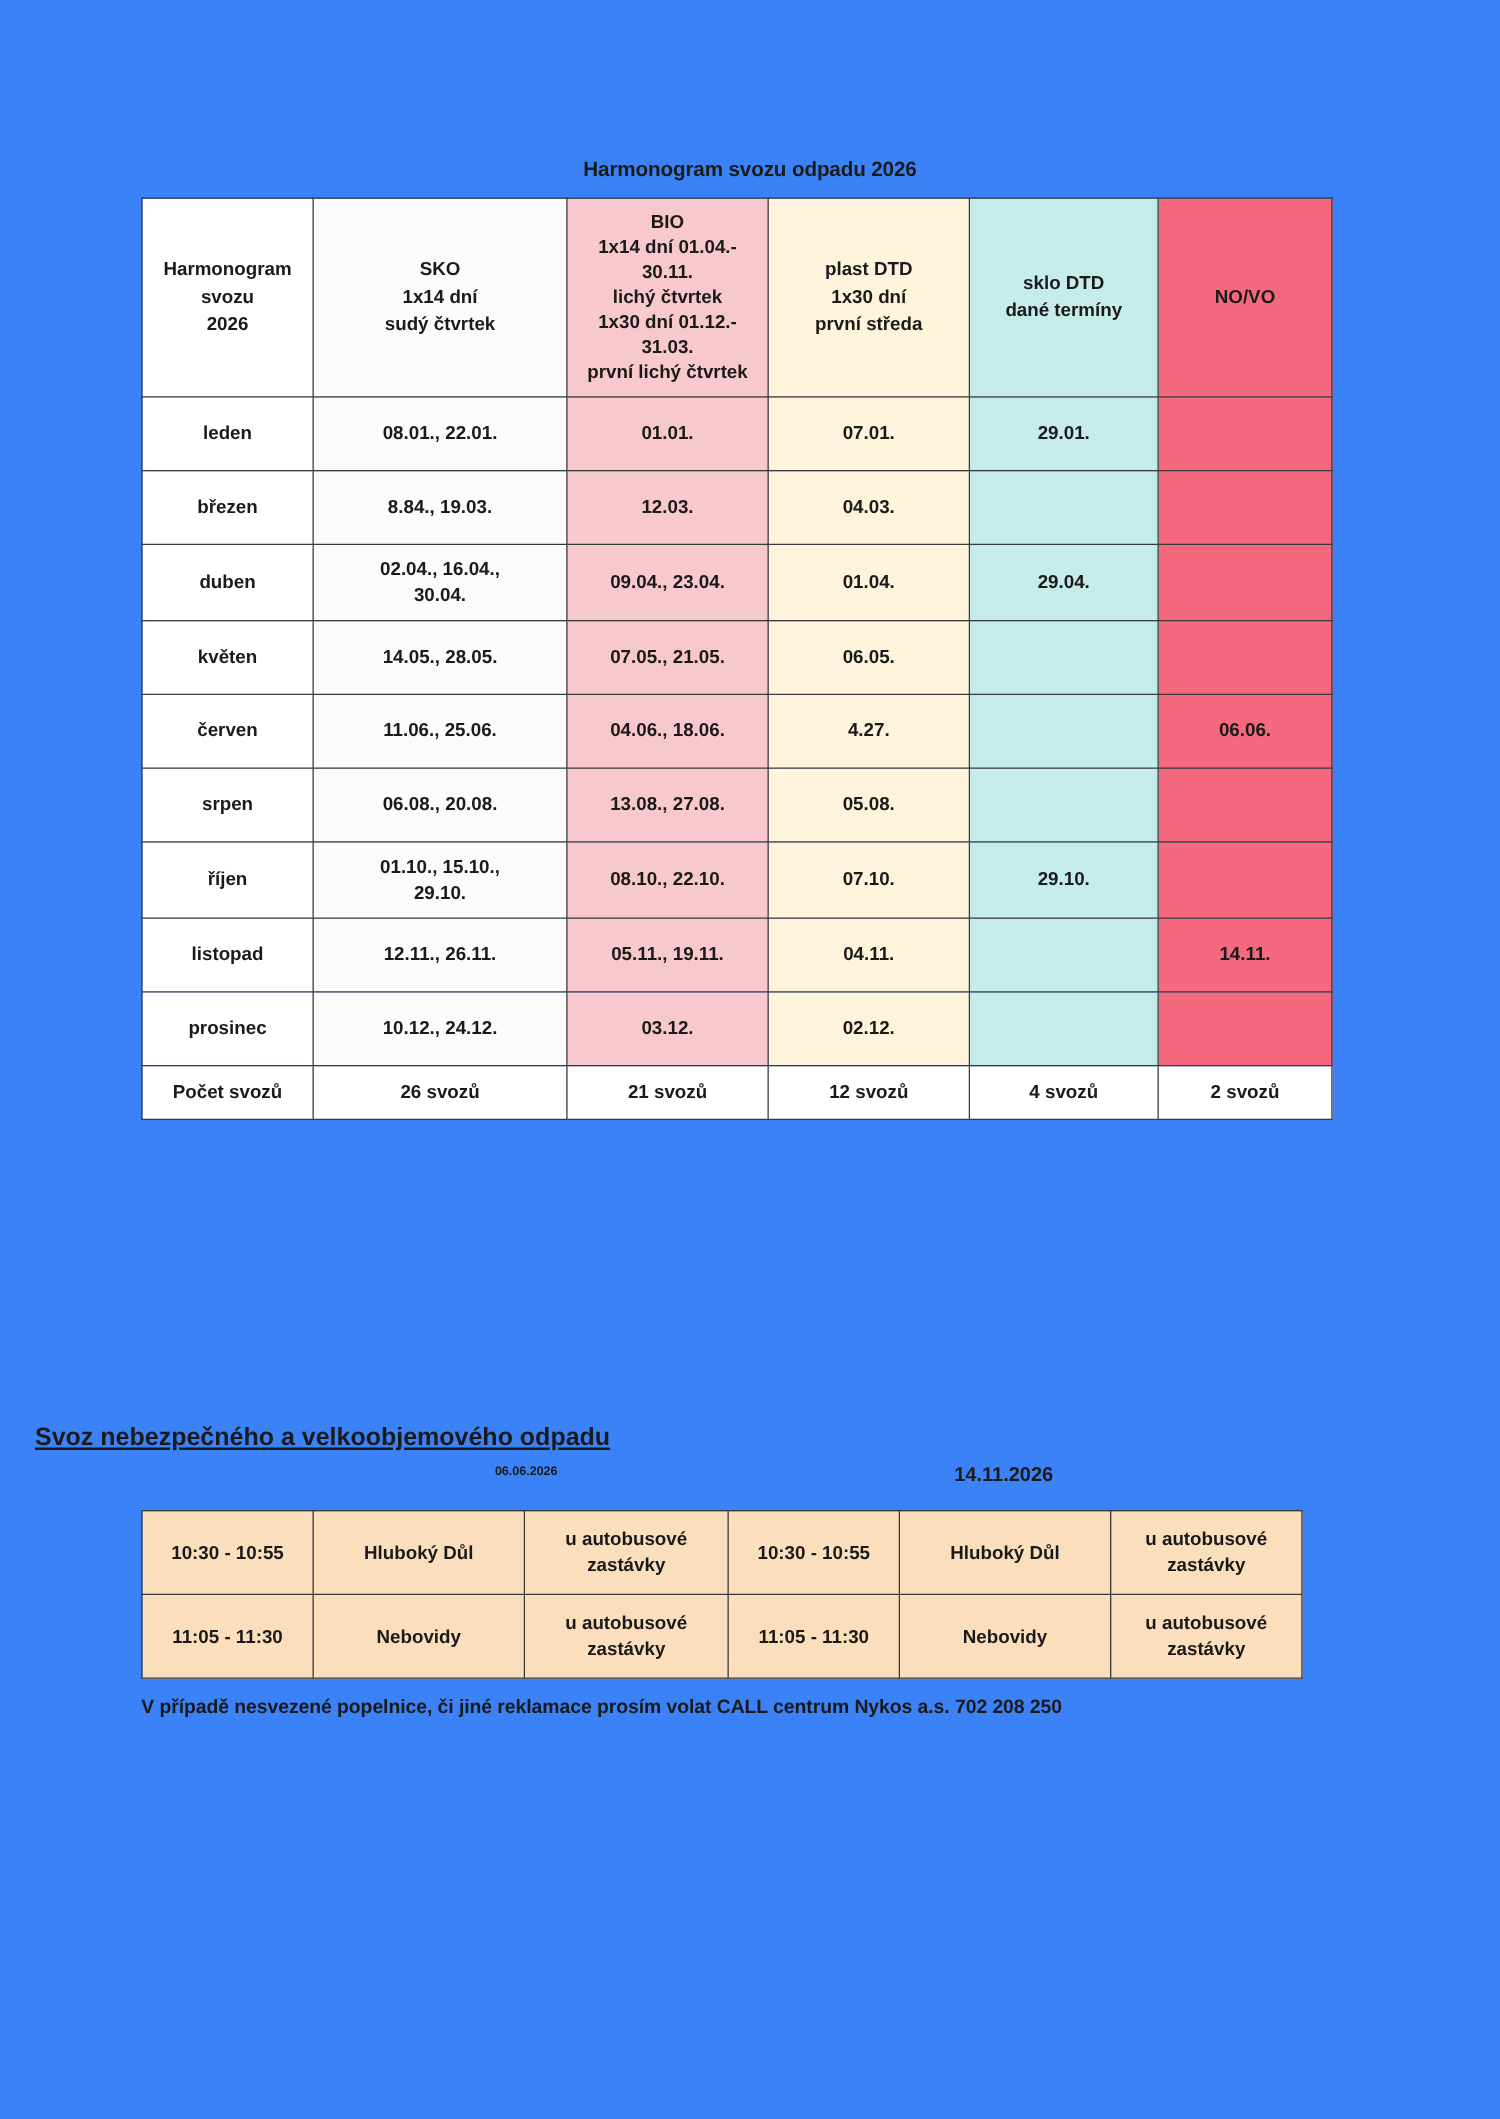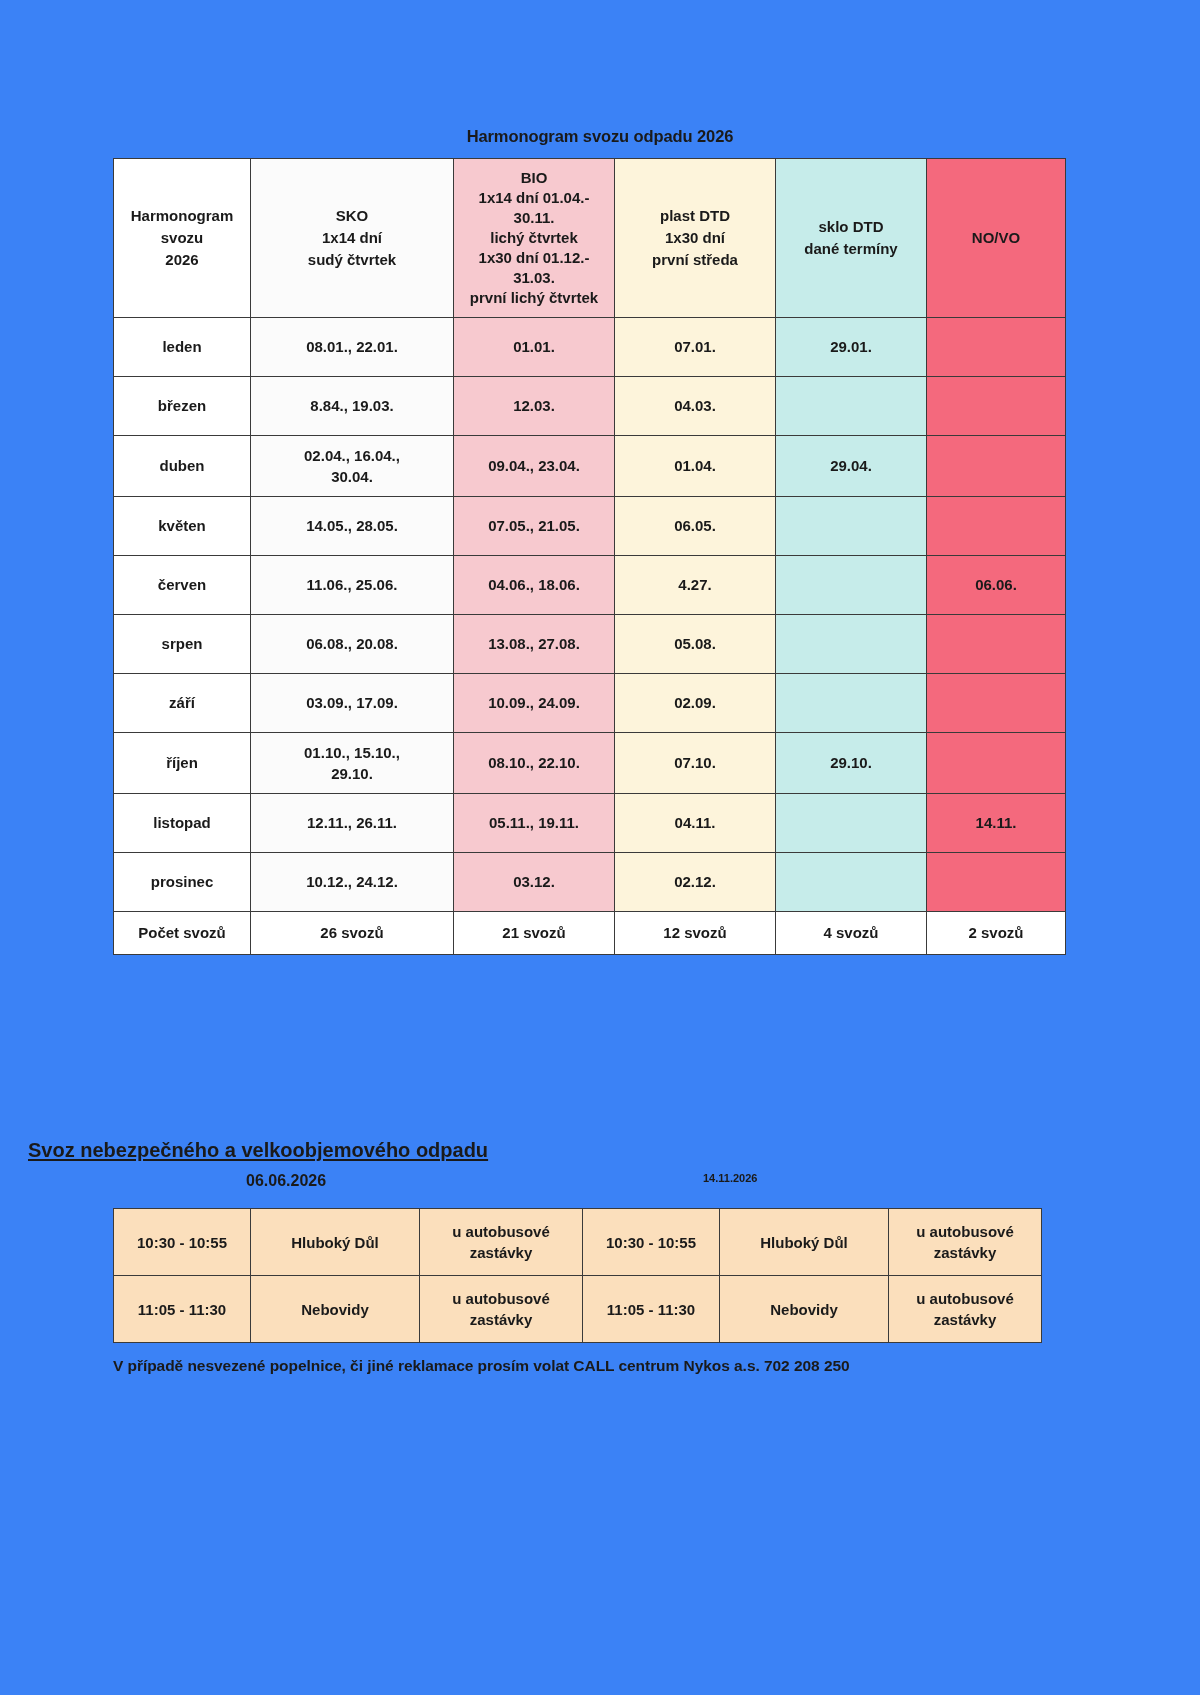--- a/index.html
+++ b/index.html
@@ -99,30 +99,31 @@
     font-weight: bold;
     text-decoration: underline;
     text-underline-offset: 2px;
     margin-left: 28px;
   }
   .date-left {
     position: absolute;
     left: 246px;
     top: 1172px;
     width: 200px;
-    text-align: left;
-    font-size: 16px;
+    text-align: right;
+    font-size: 10px;
     font-weight: bold;
   }
   .date-right {
     position: absolute;
     left: 703px;
     top: 1172px;
     width: 200px;
-    font-size: 11px;
+    text-align: center;
+    font-size: 16px;
     font-weight: bold;
   }
 
   
   .bulky-wrap {
     position: absolute;
     left: 113px;
     top: 1208px;
     width: 874px;
   }
@@ -222,28 +223,20 @@
             <td class="c5 col-novo">06.06.</td>
           </tr>
           <tr class="month">
             <td class="c0 col-month">srpen</td>
             <td class="c1 col-sko">06.08., 20.08.</td>
             <td class="c2 col-bio">13.08., 27.08.</td>
             <td class="c3 col-plast">05.08.</td>
             <td class="c4 col-sklo"></td>
             <td class="c5 col-novo"></td>
           </tr>
-          <tr class="month">
-            <td class="c0 col-month">září</td>
-            <td class="c1 col-sko">03.09., 17.09.</td>
-            <td class="c2 col-bio">10.09., 24.09.</td>
-            <td class="c3 col-plast">02.09.</td>
-            <td class="c4 col-sklo"></td>
-            <td class="c5 col-novo"></td>
-          </tr>
           <tr class="month tall">
             <td class="c0 col-month">říjen</td>
             <td class="c1 col-sko">01.10., 15.10.,<br>29.10.</td>
             <td class="c2 col-bio">08.10., 22.10.</td>
             <td class="c3 col-plast">07.10.</td>
             <td class="c4 col-sklo">29.10.</td>
             <td class="c5 col-novo"></td>
           </tr>
           <tr class="month">
             <td class="c0 col-month">listopad</td>

